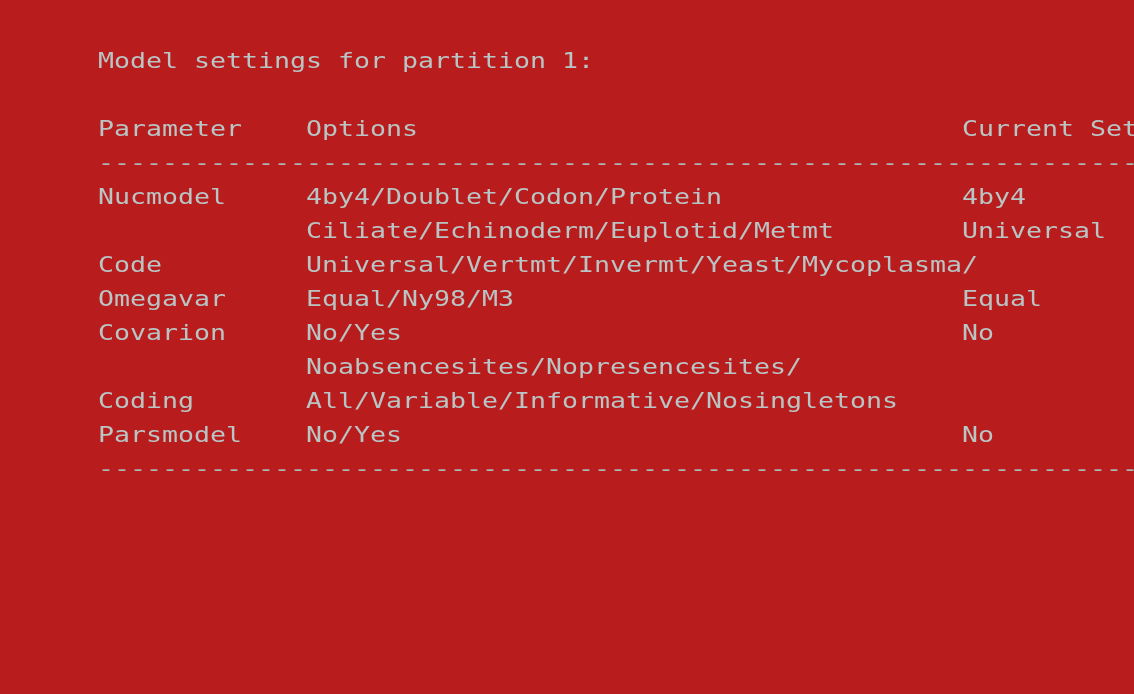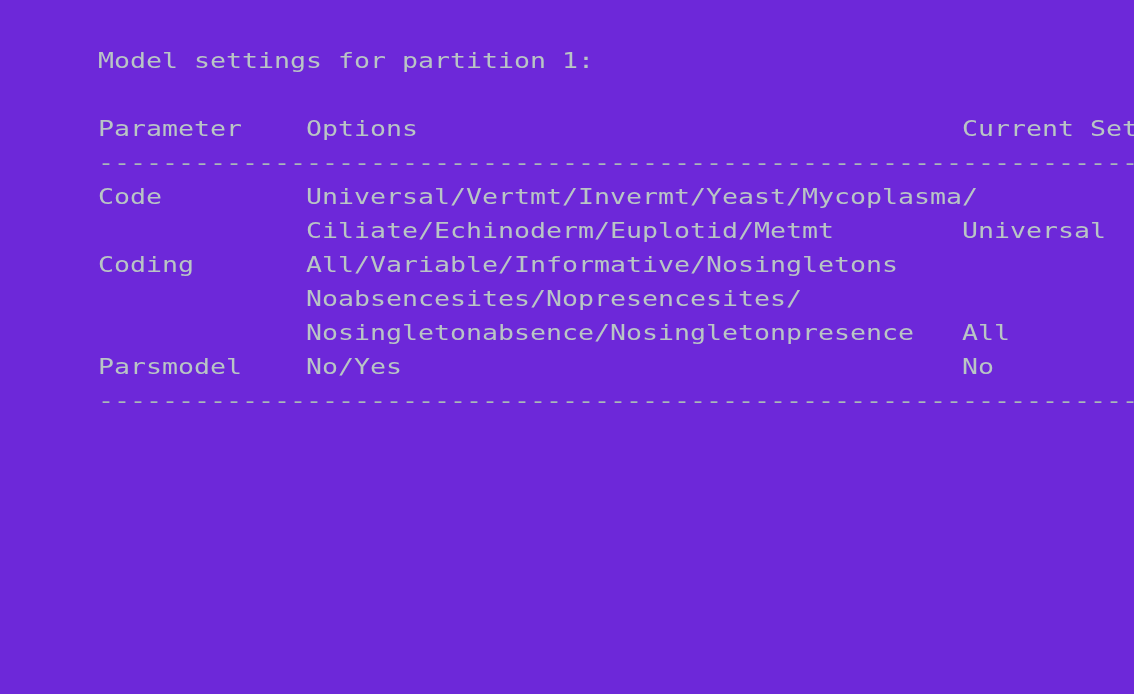--- a/index.html
+++ b/index.html
@@ -4,21 +4,21 @@
 <style>
   html, body {
     margin: 0;
     padding: 0;
     background: #053038;
   }
   #terminal {
     position: relative;
     width: 1134px;
     height: 694px;
-    background: #6d28d9;
+    background: #b91c1c;
     overflow: hidden;
     font-family: "DejaVu Sans Mono", "Liberation Mono", monospace;
     font-size: 21px;
     line-height: 34px;
     letter-spacing: 0;
     color: #b9c5c5;
     -webkit-font-smoothing: antialiased;
   }
   .screen {
     position: absolute;
@@ -62,48 +62,54 @@
     </div>
 
     <div class="line">
       <span class="cells" style="transform: scaleX(1.26551);">Parameter    Options                                  Current Setting</span>
     </div>
 
     <div class="line rule">
       <span class="cells" style="transform: scaleX(1.26551);">------------------------------------------------------------------</span>
     </div>
 
+    <div class="line">
+      <span class="cells" style="transform: scaleX(1.26551);">Nucmodel     4by4/Doublet/Codon/Protein               4by4</span>
+    </div>
 
 
     <div class="line">
-      <span class="cells" style="transform: scaleX(1.26551);">Code         Universal/Vertmt/Invermt/Yeast/Mycoplasma/</span>
+      <span class="cells" style="transform: scaleX(1.26551);">             Ciliate/Echinoderm/Euplotid/Metmt        Universal</span>
     </div>
 
     <div class="line">
-      <span class="cells" style="transform: scaleX(1.26551);">             Ciliate/Echinoderm/Euplotid/Metmt        Universal</span>
+      <span class="cells" style="transform: scaleX(1.26551);">Code         Universal/Vertmt/Invermt/Yeast/Mycoplasma/</span>
     </div>
 
 
 
 
 
 
-
+    <div class="line">
+      <span class="cells" style="transform: scaleX(1.26551);">Omegavar     Equal/Ny98/M3                            Equal</span>
+    </div>
 
     <div class="line">
-      <span class="cells" style="transform: scaleX(1.26551);">Coding       All/Variable/Informative/Nosingletons</span>
+      <span class="cells" style="transform: scaleX(1.26551);">Covarion     No/Yes                                   No</span>
     </div>
 
     <div class="line">
       <span class="cells" style="transform: scaleX(1.26551);">             Noabsencesites/Nopresencesites/</span>
     </div>
 
     <div class="line">
-      <span class="cells" style="transform: scaleX(1.26551);">             Nosingletonabsence/Nosingletonpresence   All</span>
+      <span class="cells" style="transform: scaleX(1.26551);">Coding       All/Variable/Informative/Nosingletons</span>
     </div>
+
 
     <div class="line">
       <span class="cells" style="transform: scaleX(1.26551);">Parsmodel    No/Yes                                   No</span>
     </div>
 
     <div class="line rule">
       <span class="cells" style="transform: scaleX(1.26551);">------------------------------------------------------------------</span>
     </div>
 
   </div>

